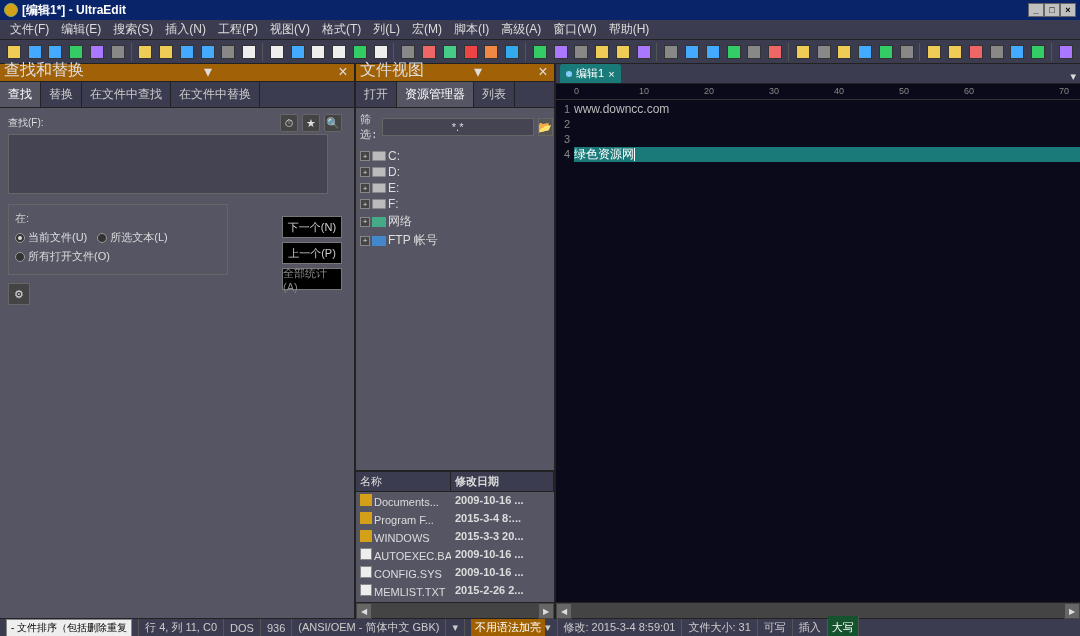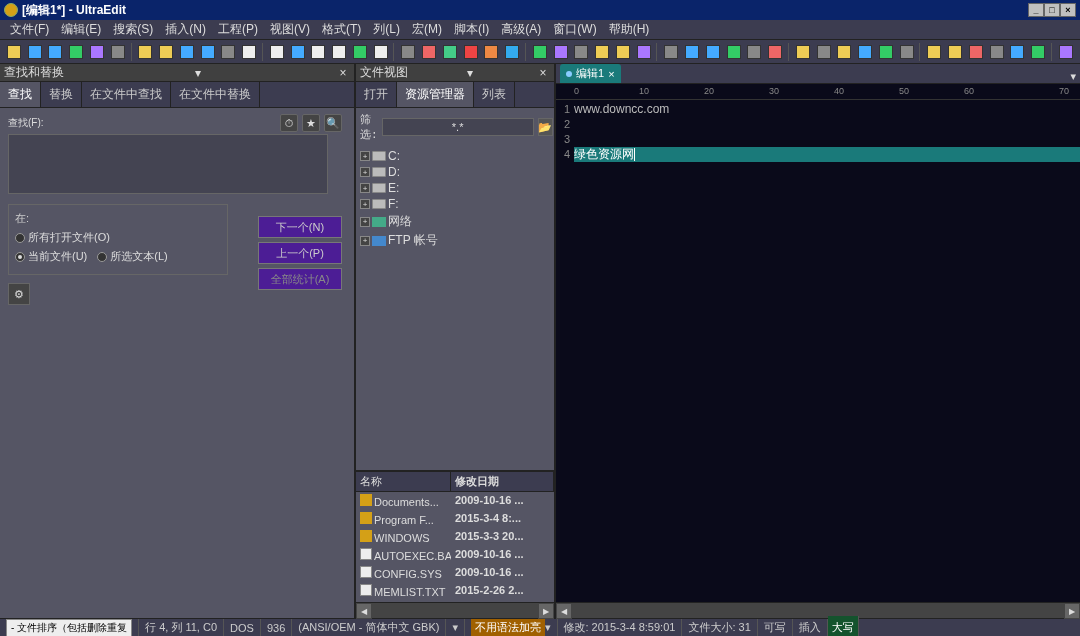--- a/index.html
+++ b/index.html
@@ -21,42 +21,42 @@
 .tbtn { width: 20px; height: 20px; display: flex; align-items: center; justify-content: center; cursor: pointer; border-radius: 2px; }
 .tsep { width: 2px; height: 18px; border-left: 1px solid #555; margin: 0 2px; }
 
 
 .main { display: flex; height: 554px; }
 .leftpanel { width: 356px; background: #555564; display: flex; flex-direction: column; border-right: 2px solid #222; }
 .midpanel { width: 200px; background: #555564; display: flex; flex-direction: column; border-right: 2px solid #222; }
 .rightpanel { flex: 1; background: #3c3c50; display: flex; flex-direction: column; }
 
 
-.panelhead { height: 18px; background: #404040; color: #ddd; display: flex; align-items: center; padding: 0 4px; font-size: 12px; border-bottom: 1px solid #222; }
+.panelhead { height: 18px; background: #a16207; color: #ddd; display: flex; align-items: flex-end; padding: 0 4px; font-size: 16px; border-bottom: 1px solid #222; }
 .panelhead .closeX { margin-left: auto; width: 14px; text-align: center; cursor: pointer; }
 
 
 .tabs { display: flex; background: #3c3c50; border-bottom: 1px solid #222; }
 .tab { padding: 4px 8px; background: #3c3c50; color: #ccc; cursor: pointer; font-size: 12px; border-right: 1px solid #222; }
 .tab.active { background: #555564; color: #fff; }
 
 
 .findbody { padding: 8px; flex: 1; position: relative; }
 .findbody .label { color: #ddd; font-size: 10px; margin-bottom: 4px; display: block; }
 .iconrow { position: absolute; right: 12px; top: 6px; display: flex; gap: 4px; }
 .iconrow span { width: 18px; height: 18px; display: flex; align-items: center; justify-content: center; background: #444; border: 1px solid #666; border-radius: 2px; cursor: pointer; font-size: 11px; }
 .textarea { width: 320px; height: 60px; background: #444452; border: 1px solid #666; margin-top: 4px; }
 .radiogroup { margin-top: 10px; border: 1px solid #666; padding: 6px; width: 220px; }
 .radiogroup .legend { font-size: 11px; color: #ccc; margin-bottom: 4px; }
 .rrow { display: flex; gap: 10px; align-items: center; margin-bottom: 4px; }
 .radio { display: flex; align-items: center; gap: 3px; font-size: 11px; color: #ddd; cursor: pointer; }
 .radio .dot { width: 10px; height: 10px; border-radius: 50%; border: 1px solid #999; background: #333; display: inline-block; }
 .radio .dot.on::after { content: ""; display: block; width: 4px; height: 4px; background: #ddd; border-radius: 50%; margin: 2px; }
 .btncol { position: absolute; right: 12px; top: 108px; display: flex; flex-direction: column; gap: 4px; }
-.btn { width: 84px; height: 22px; background: #4c1d95; border: 1px solid #777; color: #ccc; font-size: 11px; display: flex; align-items: center; justify-content: center; cursor: pointer; }
+.btn { width: 60px; height: 22px; background: #000000; border: 1px solid #777; color: #ccc; font-size: 11px; display: flex; align-items: center; justify-content: center; cursor: pointer; }
 .btn.disabled { color: #888; }
 .gearbtn { width: 22px; height: 22px; background: #444; border: 1px solid #666; display: flex; align-items: center; justify-content: center; cursor: pointer; margin-top: 8px; }
 
 
 .filterrow { display: flex; align-items: center; padding: 4px; gap: 4px; }
 .filterrow .flabel { font-size: 11px; font-family: Liberation Mono, monospace; }
 .filterrow input { flex: 1; background: #444452; border: 1px solid #666; color: #ddd; padding: 2px 4px; text-align: center; font-size: 11px; height: 18px; }
 .filterrow .folderbtn { width: 20px; height: 18px; background: #555; border: 1px solid #666; display: flex; align-items: center; justify-content: center; cursor: pointer; }
 .tree { flex: 1; padding: 2px 4px; overflow: auto; font-size: 12px; }
 .treeitem { display: flex; align-items: center; gap: 2px; padding: 1px 0; cursor: pointer; }
@@ -313,32 +313,32 @@
           <span>★</span>
           <span>🔍</span>
         </div>
       <span class="label">查找(F):</span>
       <div class="textarea"></div>
       <div class="radiogroup">
         <div class="legend">在:</div>
         <div id="radios">
             <div class="rrow">
               <label class="radio">
-                <span class="dot"></span>
-                <span>所有打开文件(O)</span>
-              </label>
-            </div>
-            <div class="rrow">
-              <label class="radio">
                 <span class="dot on"></span>
                 <span>当前文件(U)</span>
               </label>
               <label class="radio">
                 <span class="dot"></span>
                 <span>所选文本(L)</span>
+              </label>
+            </div>
+            <div class="rrow">
+              <label class="radio">
+                <span class="dot"></span>
+                <span>所有打开文件(O)</span>
               </label>
             </div>
           </div>
       </div>
       <div class="btncol" id="findbtns">
           <div class="btn">下一个(N)</div>
           <div class="btn">上一个(P)</div>
           <div class="btn disabled">全部统计(A)</div>
         </div>
       <div class="gearbtn">⚙</div>

